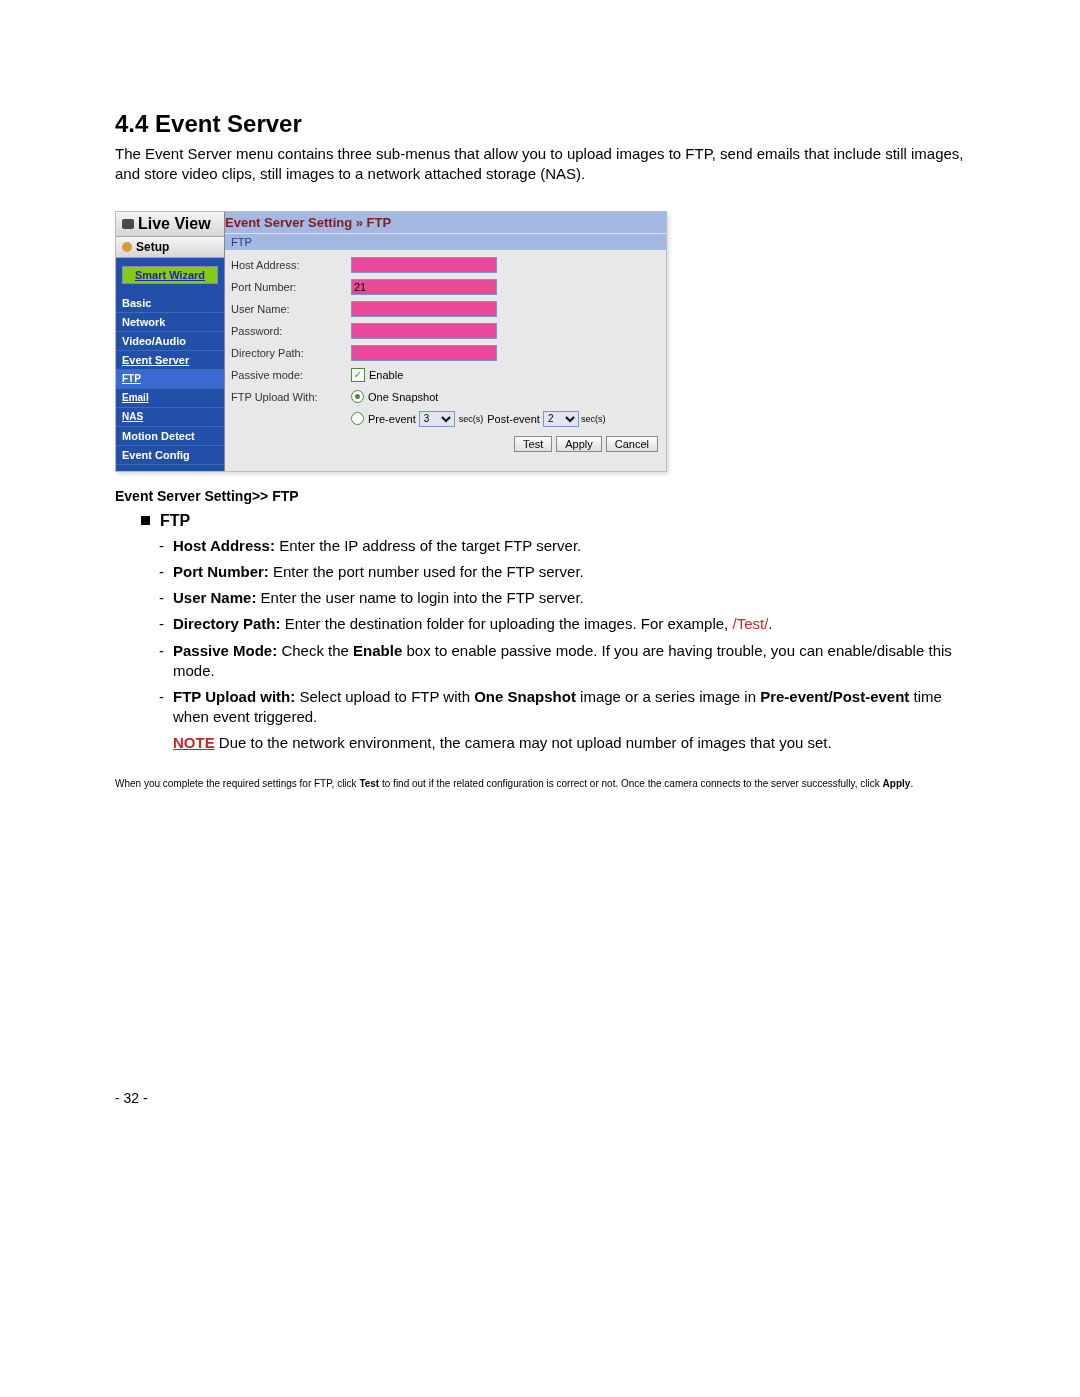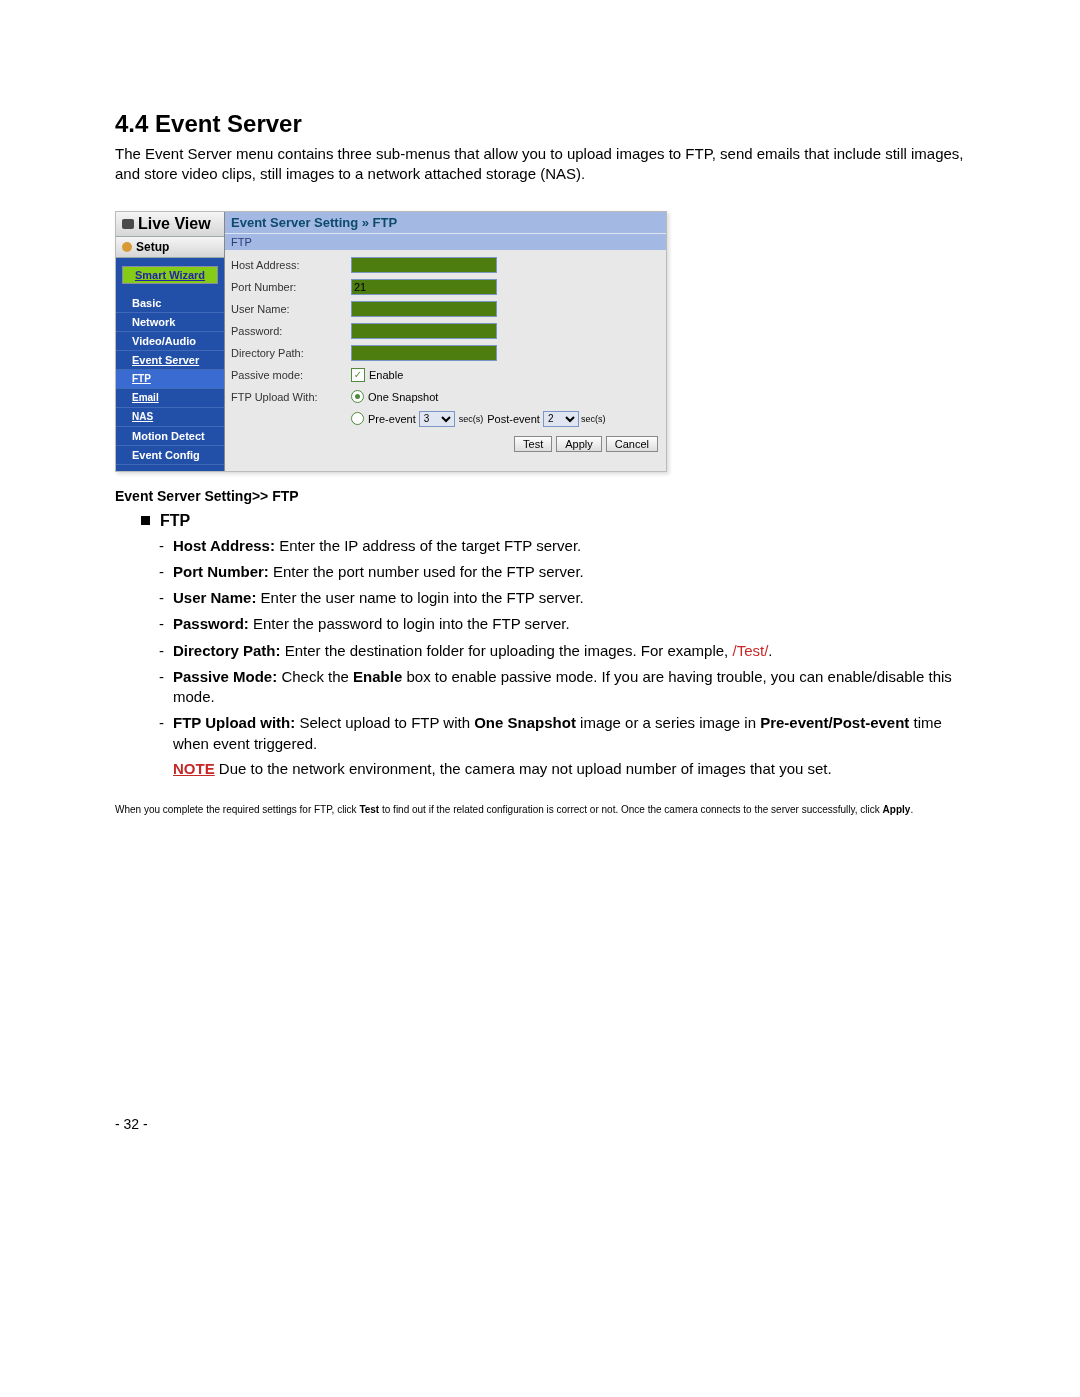--- a/index.html
+++ b/index.html
@@ -57,41 +57,41 @@
     color: #22a;
     text-decoration: underline;
     font-weight: bold;
     margin: 8px 6px 8px 6px;
     padding: 2px 4px;
     border: 1px solid #88a;
     text-align: center;
   }
   .sidebar .menu { padding: 2px 0 6px 0; }
   .sidebar .menu .item {
-    padding: 1px 16px;
+    padding: 1px 6px;
     font-weight: bold;
     border-bottom: 1px solid #4069b8;
     line-height: 16px;
     cursor: pointer;
   }
   .sidebar .menu .item.underlined { text-decoration: underline; }
   .sidebar .sub { padding-left: 14px; font-weight: bold; font-size:10px; }
   .sidebar .sub.active {
     background: #3a6bd0;
   }
   .sidebar .sub span { text-decoration: underline; }
   .content {
     flex: 1;
     background: #e8e8e8;
   }
   .content .title {
     background: #a3b8e2;
-    color: #0c4a6e;
-    font-weight: bold;
-    padding: 3px 6px;
+    color: #7f1d1d;
+    font-weight: bold;
+    padding: 3px 0;
     font-size: 13px;
   }
   .content .subtitle {
     background: #a3b8e2;
     color: #2a3b75;
     padding: 2px 6px;
     font-size: 11px;
     border-top: 1px solid #dde5f4;
   }
   .content .form {
@@ -104,21 +104,21 @@
     min-height: 20px;
   }
   .row .label {
     width: 120px;
     color: #333;
   }
   .row input[type=text], .row input[type=password] {
     width: 140px;
     height: 14px;
     border: 1px solid #7a96c4;
-    background: #4d7c0f;
+    background: #ec4899;
     font-size: 11px;
     padding: 0 2px;
   }
   .row select.small {
     width: 36px;
     height: 16px;
     font-size: 10px;
     border: 1px solid #7a96c4;
     background: #dfe6f2;
   }
@@ -272,21 +272,20 @@
 
   <div class="bullet-block">
     <div class="sq-bullet">
       <span class="sq"></span>
       <b>FTP</b>
     </div>
     <ul class="dash-list">
       <li><b>Host Address:</b><span> Enter the IP address of the target FTP server.</span></li>
       <li><b>Port Number:</b><span> Enter the port number used for the FTP server.</span></li>
       <li><b>User Name:</b><span> Enter the user name to login into the FTP server.</span></li>
-      <li><b>Password:</b><span> Enter the password to login into the FTP server.</span></li>
       <li><b>Directory Path:</b><span> Enter the destination folder for uploading the images. For example, </span><span class="red">/Test/</span>.</li>
       <li><b>Passive Mode:</b><span> Check the </span><b>Enable</b><span> box to enable passive mode.  If you are having trouble, you can enable/disable this mode.</span></li>
       <li><b>FTP Upload with:</b><span> Select upload to FTP with </span><b>One Snapshot</b><span> image or a series image in </span><b>Pre-event/Post-event</b><span> time when event triggered.</span></li>
     </ul>
     <div class="note-line">
       <b class="red" style="text-decoration:underline;">NOTE</b><span>   Due to the network environment, the camera may not upload number of images that you set.</span>
     </div>
   </div>
 
   <p class="closing">

